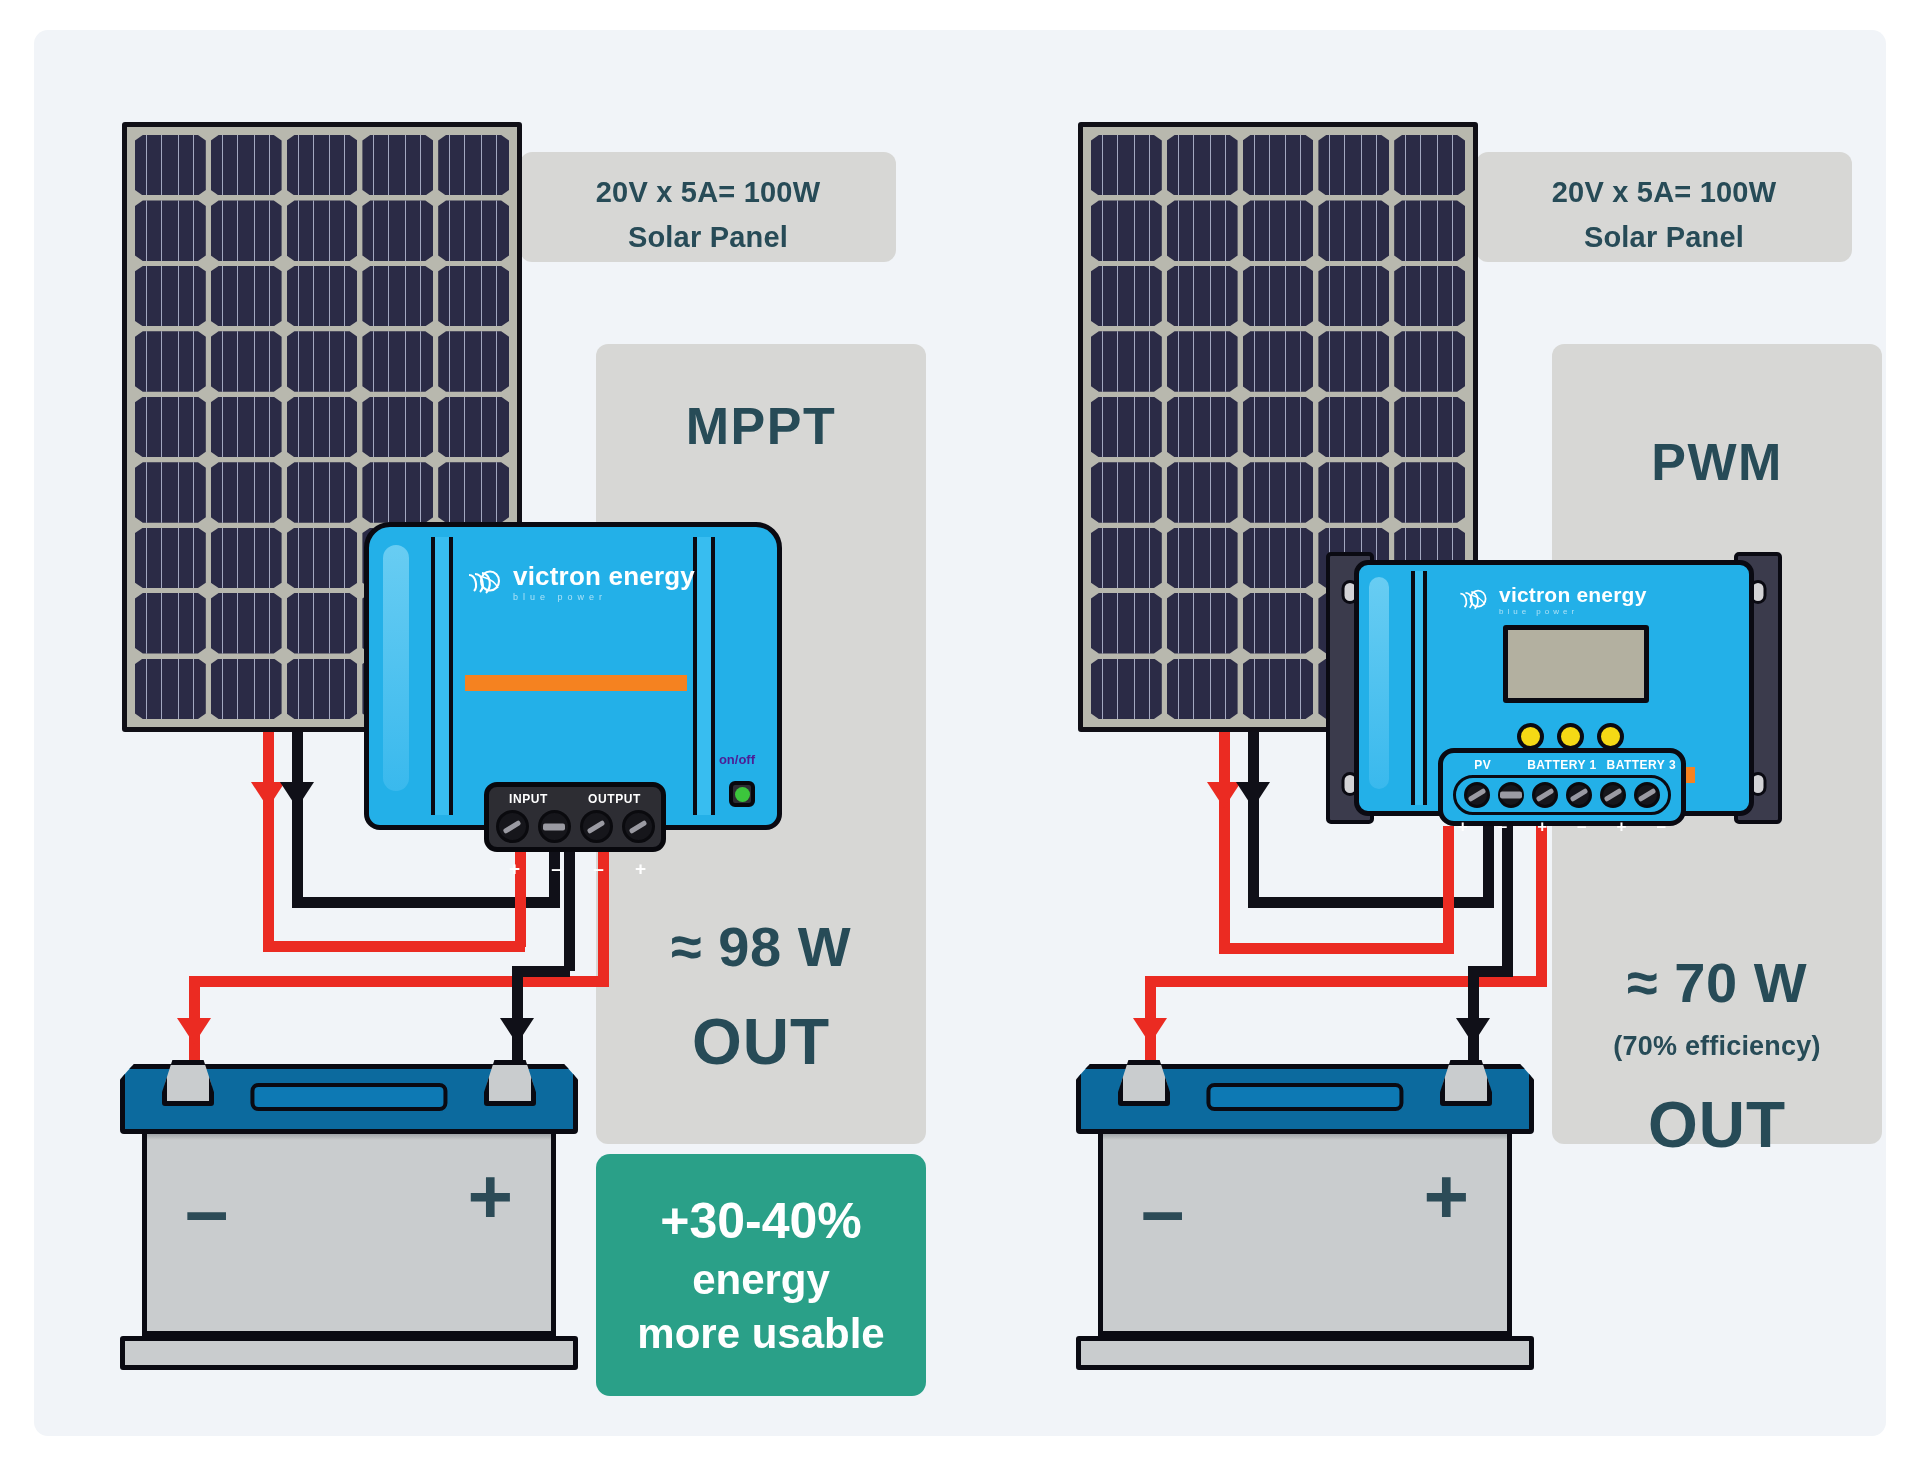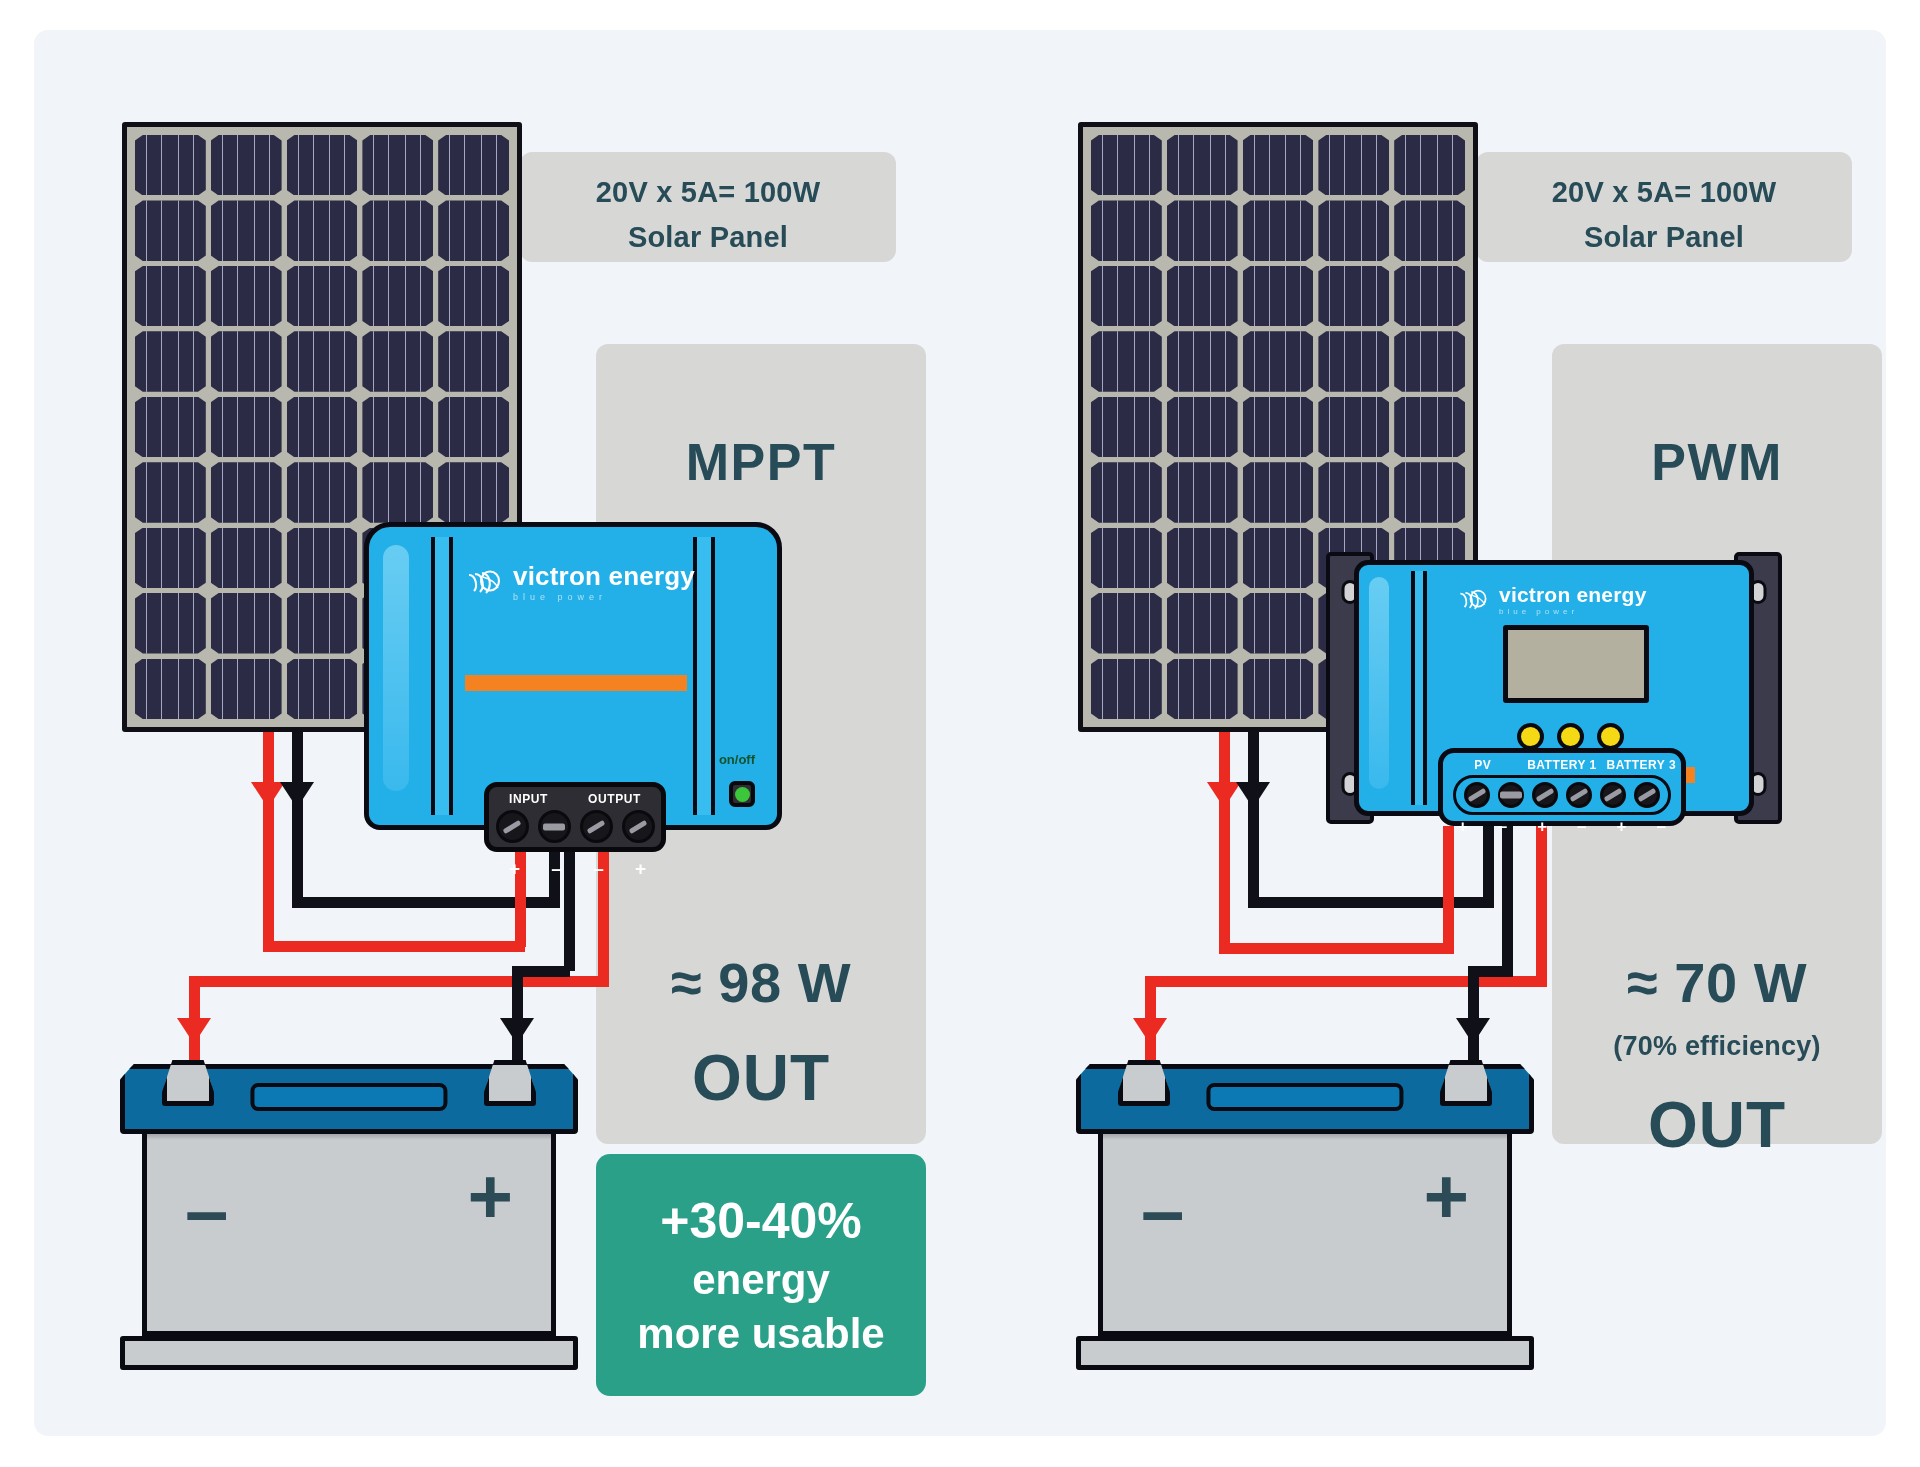--- a/index.html
+++ b/index.html
@@ -128,21 +128,21 @@
     background: #16161b; border: 3px solid #0a0a0e; position: relative;
   }
   .screw::after {
     content:""; position:absolute; left:50%; top:50%;
     width: 19px; height: 5px; background:#9a9aa2;
     transform: translate(-50%,-50%) rotate(-32deg); border-radius: 2px;
   }
   .screw.flat::after { transform: translate(-50%,-50%) rotate(0deg); width:22px; height:7px; }
   .signs { display:flex; gap:9px; margin-top:3px; color:#fff; font-size:19px; font-weight:bold;}
   .sign { width:33px; text-align:center; line-height:1; }
-  .onoff-lbl { position:absolute; color:#14532d; font-size:13px; font-weight:bold; }
+  .onoff-lbl { position:absolute; color:#4c1d95; font-size:13px; font-weight:bold; }
   .led {
     position: absolute; width: 26px; height: 26px; border-radius: 6px;
     background: #2d2d33; border: 4px solid #08080d;
     display:flex; align-items:center; justify-content:center;
   }
   .led-dot { width: 15px; height: 15px; border-radius:50%; background:#3cc63c; }
 
   
   .pwm-bracket {
     position: absolute; background: #3b3b4c;
@@ -212,21 +212,21 @@
 
 <div id="canvas">
   <div class="card">
 
     <div class="panel" style="left:486px; top:122px; width:376px; height:110px;">
       <div class="panel-text lbl-spec" style="padding-top:18px;">20V x 5A= 100W</div>
       <div class="panel-text lbl-spec">Solar Panel</div>
     </div>
 
     <div class="panel" style="left:562px; top:314px; width:330px; height:800px;">
-      <div class="panel-text lbl-type" style="padding-top:88px;">MPPT</div>
+      <div class="panel-text lbl-type" style="padding-top:52px;">MPPT</div>
       <div class="panel-text lbl-watt" style="padding-top:458px;">≈ 98 W</div>
       <div class="panel-text lbl-out" style="padding-top:26px;">OUT</div>
     </div>
 
     <div class="badge" style="left:562px; top:1124px; width:330px; height:242px;">
       <div class="badge-text">
         <div class="big">+30-40%</div>
         <div>energy</div>
         <div>more usable</div>
       </div>

